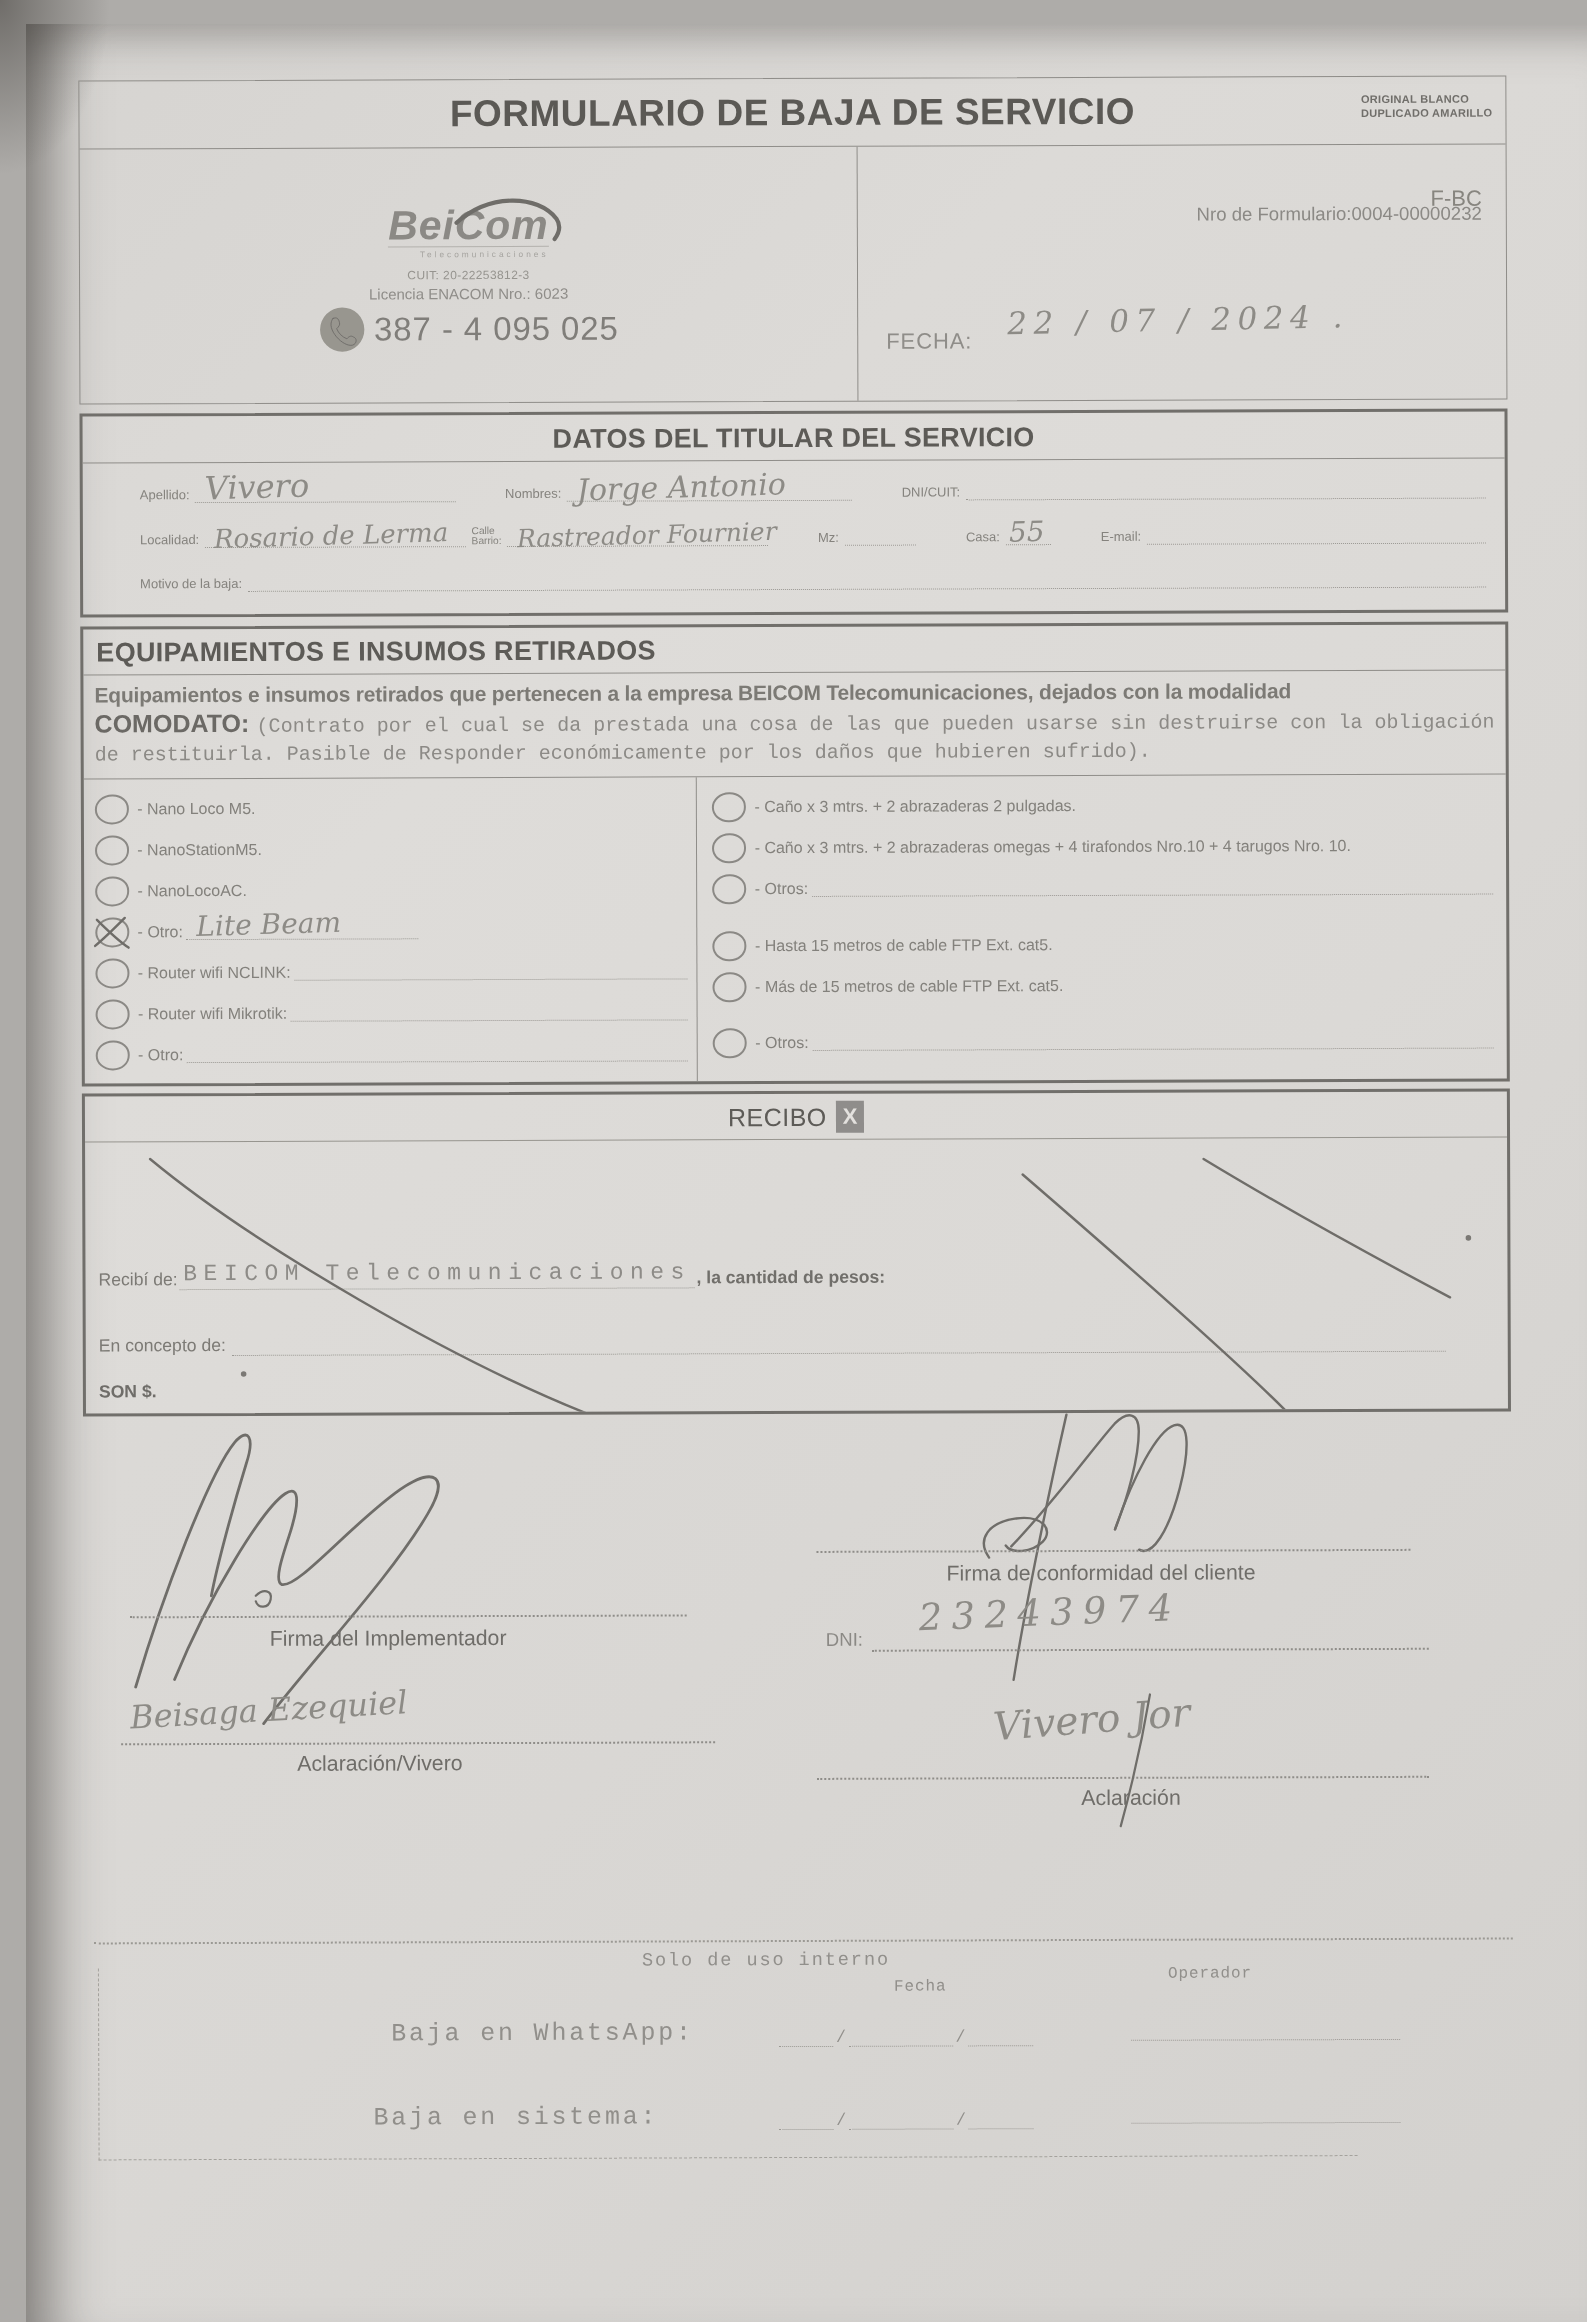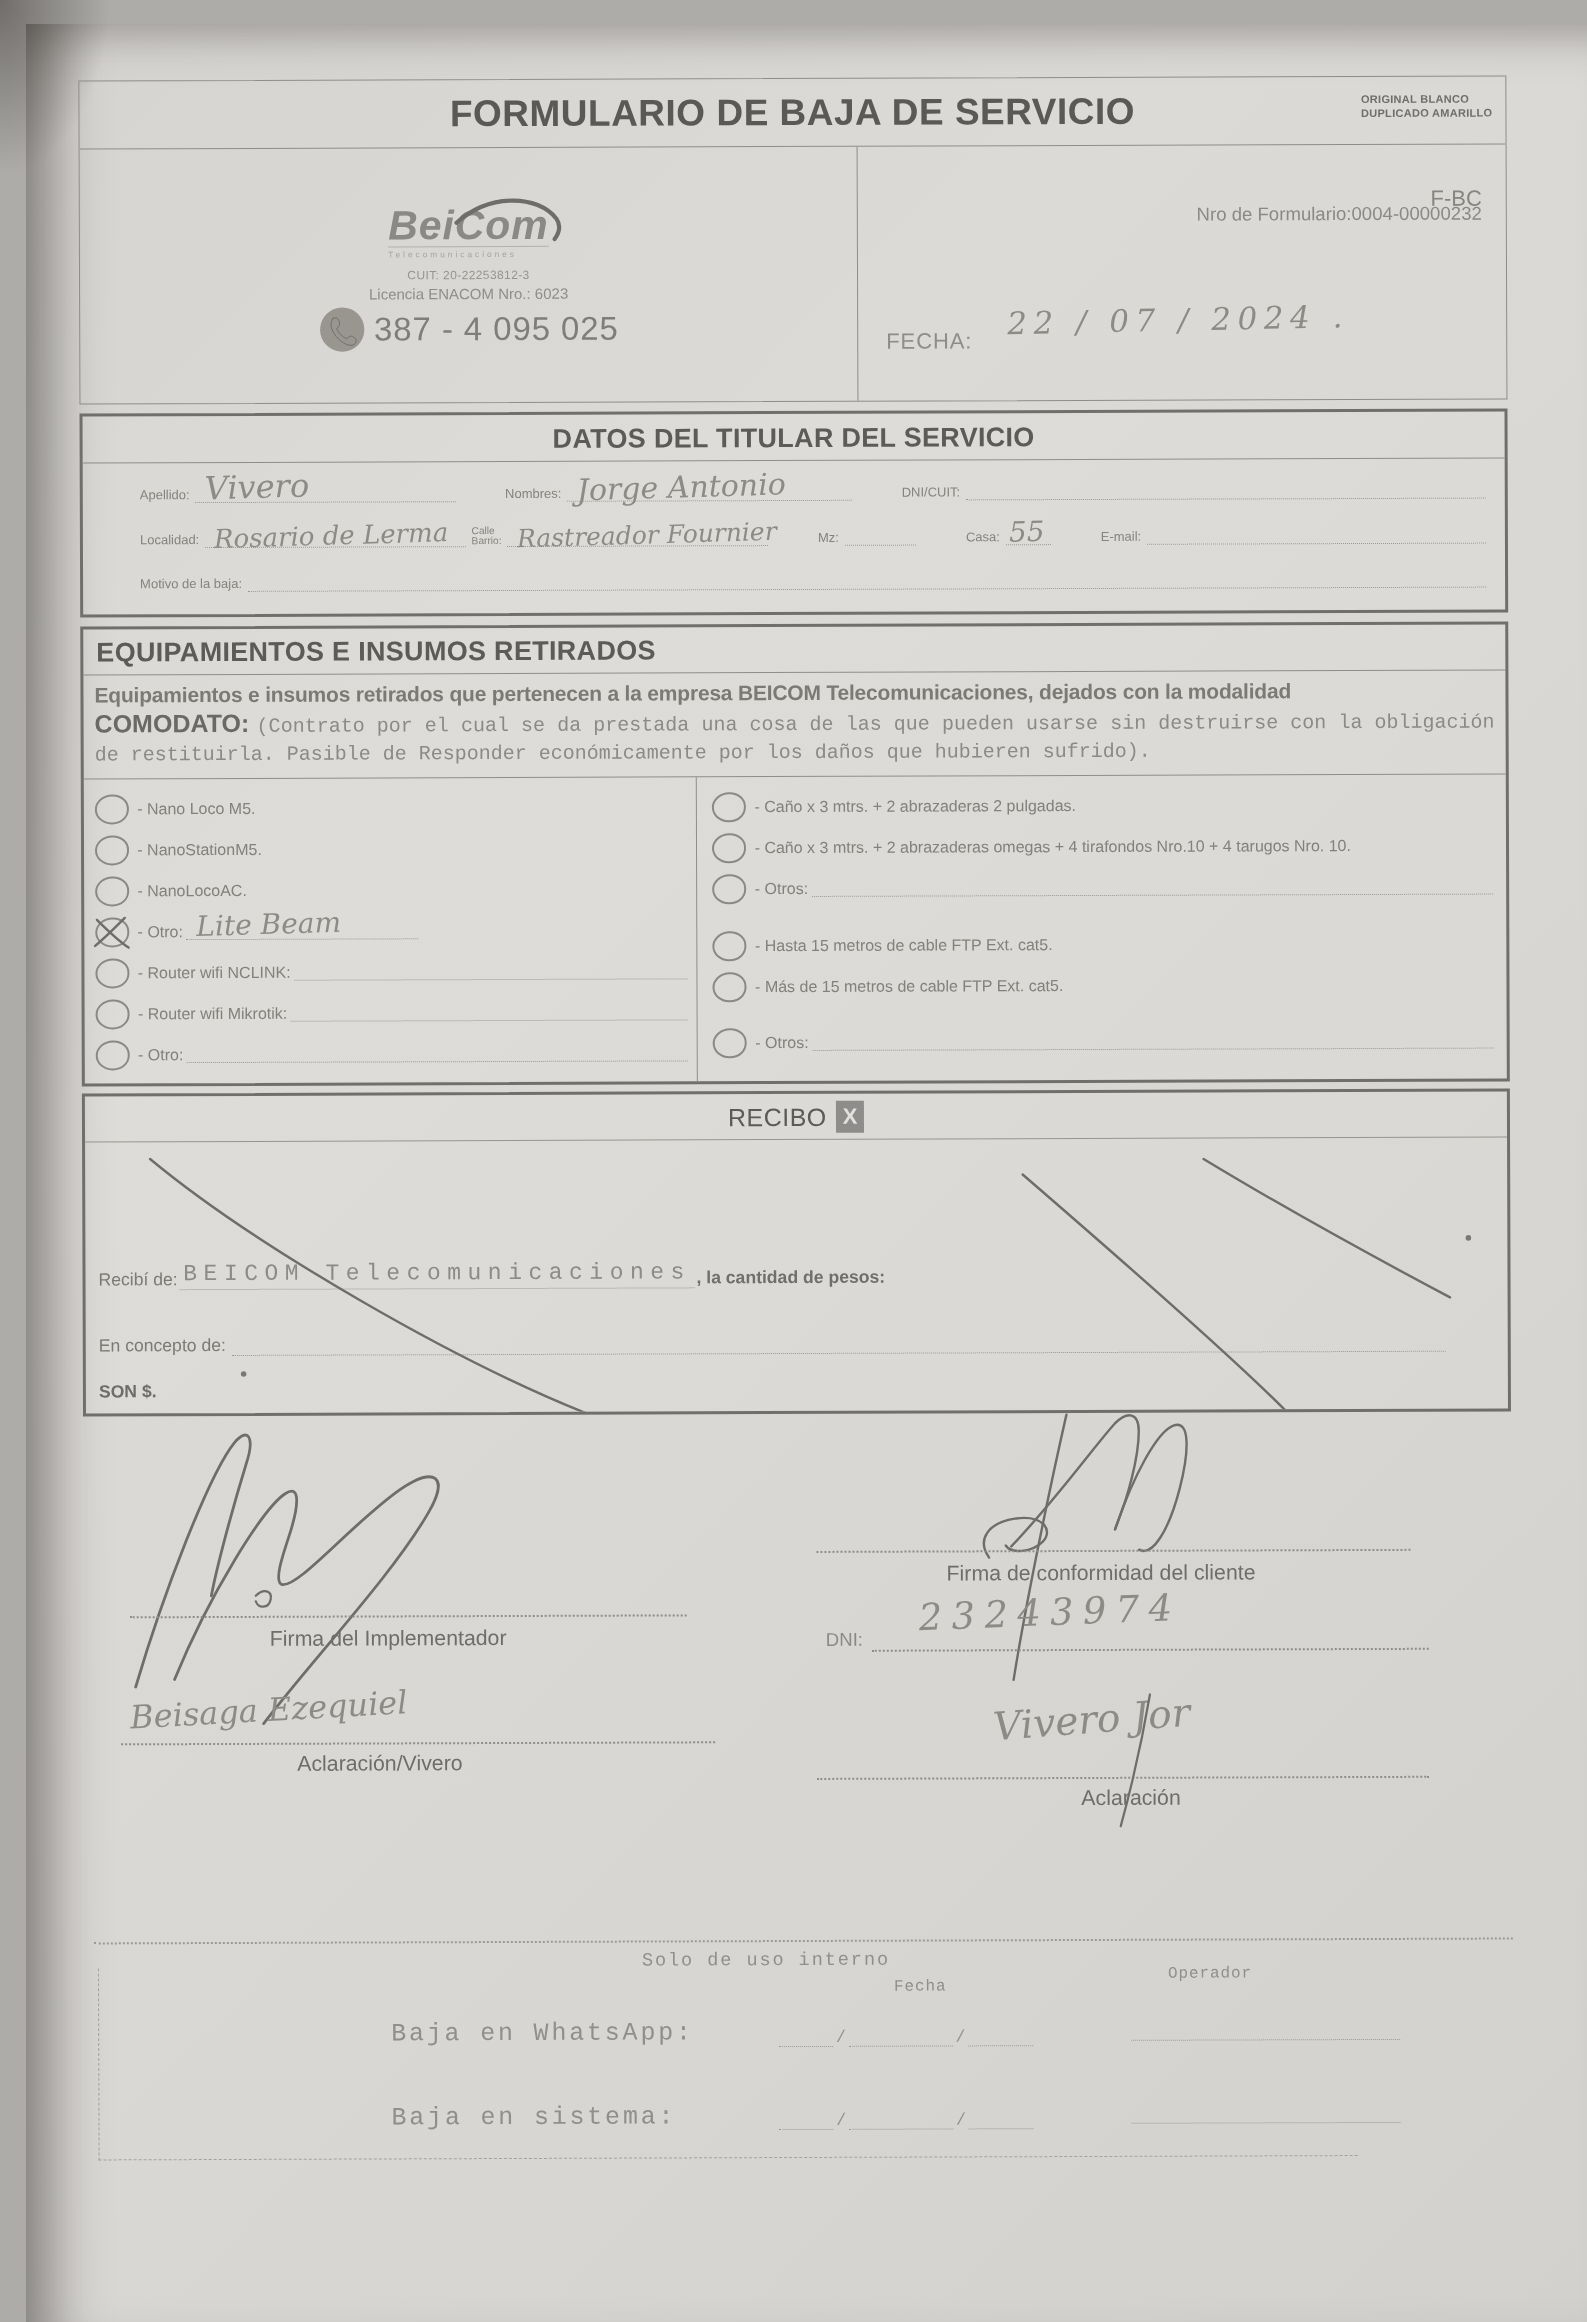--- a/index.html
+++ b/index.html
@@ -19,21 +19,21 @@
   .form{position:absolute;left:82px;top:78px;width:1428px;transform:rotate(-0.2deg);}
   .box-thin{border:1.5px solid #8f8d89;}
   .box-thick{border:3.7px solid #716f6b;}
   
   .title-row{height:67px;display:flex;align-items:center;justify-content:center;position:relative;border-bottom:none;}
   .title-row .ttl{font-size:37px;font-weight:bold;color:#5b5955;letter-spacing:0.5px;}
   .copy-note{position:absolute;right:13px;top:15px;font-size:11px;font-weight:bold;color:#706e6a;line-height:14px;letter-spacing:0.3px;}
   .header-cols{display:flex;height:254px;border-top:1.3px solid #8f8d89;}
   .hc-left{width:777px;border-right:1.3px solid #8f8d89;display:flex;flex-direction:column;align-items:center;justify-content:center;padding-top:5.6px;}
   .hc-right{flex:1;position:relative;padding:9.3px 20.4px;}
-  .brand{position:relative;text-align:left;}
+  .brand{position:relative;text-align:right;}
   .brand-name{font-size:41px;font-weight:bold;font-style:italic;color:#8b8985;letter-spacing:0.9px;}
   .brand-swoosh{position:absolute;right:-15px;top:-11px;}
   .brand-tag{font-size:8.3px;color:#a5a39f;letter-spacing:3px;margin-top:-3.7px;border-top:0.9px solid #b3b1ad;padding-top:1.9px;}
   .brand-cuit{font-size:12px;color:#96948f;margin-top:9.3px;letter-spacing:0.4px;}
   .brand-lic{font-size:15px;color:#8f8d89;margin-top:2.8px;}
   .phone-row{display:flex;align-items:center;margin-top:3.7px;}
   .phone-icon{width:48px;height:48px;margin-right:7.4px;}
   .phone-num{font-size:33px;color:#807e7a;letter-spacing:0.9px;}
   .fbc{position:absolute;right:24px;top:13px;font-size:22px;color:#87857ف;color:#87857f;margin-top:28px;}
   .nro-line{position:absolute;right:24px;top:58px;font-size:18.6px;color:#8b8985;}
@@ -336,21 +336,21 @@
     <span class="int-lbl" style="left:306px;top:85px;">Baja en WhatsApp:</span>
     <span class="int-dates" style="left:694px;top:95px;">
       <span class="dseg" style="width:54px;"></span>
         <span class="slash">/</span>
         <span class="dseg" style="width:104px;"></span>
         <span class="slash">/</span>
         <span class="dseg" style="width:65px;"></span>
     </span>
     <span class="int-opfill" style="left:1046px;top:95px;"></span>
 
-    <span class="int-lbl" style="left:306px;top:169px;">Baja en sistema:</span>
+    <span class="int-lbl" style="left:288px;top:169px;">Baja en sistema:</span>
     <span class="int-dates" style="left:694px;top:178px;">
       <span class="dseg" style="width:54px;"></span>
         <span class="slash">/</span>
         <span class="dseg" style="width:104px;"></span>
         <span class="slash">/</span>
         <span class="dseg" style="width:65px;"></span>
     </span>
     <span class="int-opfill" style="left:1046px;top:178px;"></span>
   </div>
 

